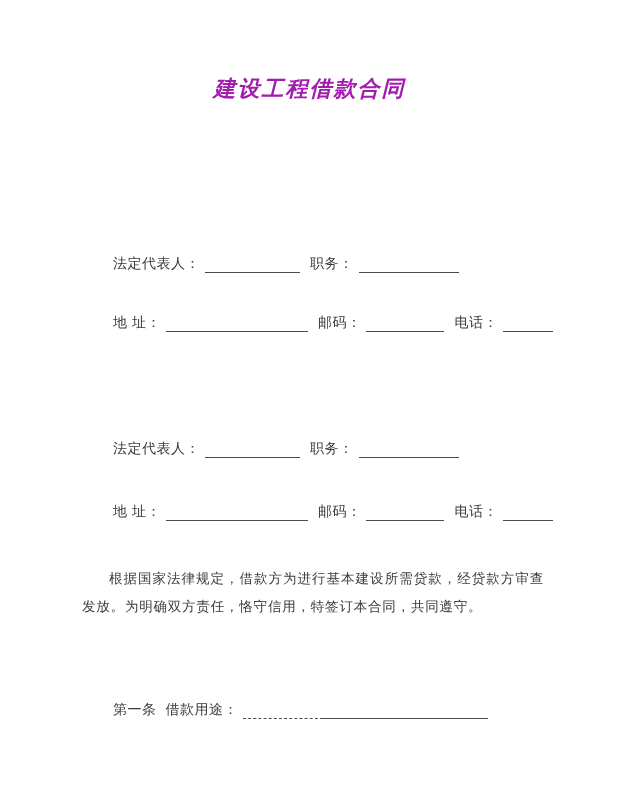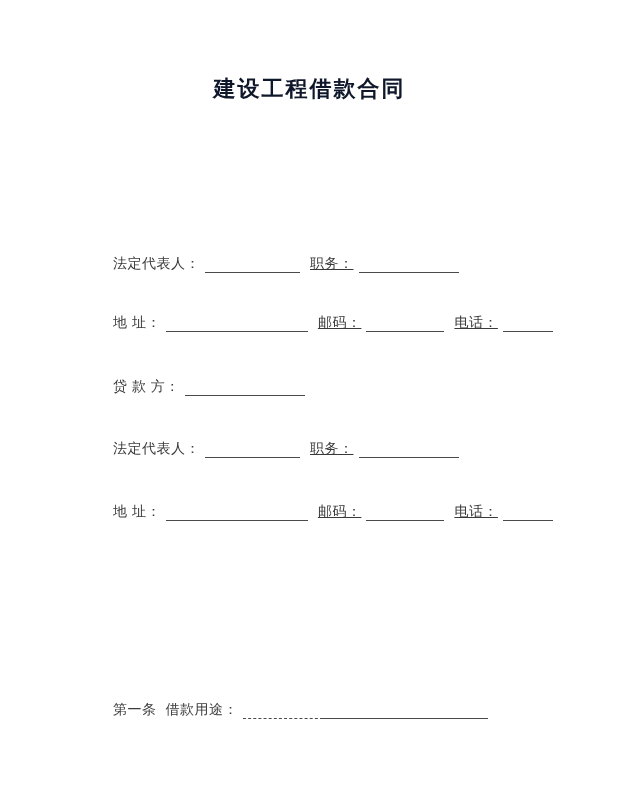--- a/index.html
+++ b/index.html
@@ -15,21 +15,22 @@
     color: #363636;
     overflow: hidden;
   }
   .title {
     position: absolute;
     top: 74px; left: 0; right: 0;
     text-align: center;
     font-size: 22px;
     font-weight: bold;
     letter-spacing: 2px;
-    color: #0f172a;
+    color: #a21caf;
+    font-style: italic;
   }
   .row {
     position: absolute;
     left: 113px;
     font-size: 14px;
     letter-spacing: 0.5px;
     white-space: nowrap;
     color: #3a3a3a;
   }
   .r1 { top: 189px; }
@@ -49,21 +50,21 @@
   .blank.dashed { border-bottom-style: dashed; margin-right: 0; }
   .blank.cont { margin-left: 0; }
   .w120 { width: 120px; }
   .w95  { width: 95px;  }
   .w100 { width: 100px; }
   .w142 { width: 142px; }
   .w78  { width: 78px;  }
   .w50  { width: 50px;  }
   .w80  { width: 80px;  }
   .w165 { width: 165px; }
-  .gap  { margin-left: 10px; text-decoration: underline; }
+  .gap  { margin-left: 10px; }
   .prefix { margin-right: 9px; }
   .preamble {
     position: absolute;
     left: 82px; top: 565px;
     width: 462px;
     font-size: 13.5px;
     line-height: 28px;
     letter-spacing: 0.8px;
     text-align: justify;
     text-indent: 2em;
@@ -79,30 +80,28 @@
 
 
   <div class="row r2">
     <span>法定代表人：</span><span class="blank w95"></span><span class="gap">职务：</span><span class="blank w100"></span>
   </div>
 
   <div class="row r3">
     <span>地 址：</span><span class="blank w142"></span><span class="gap">邮码：</span><span class="blank w78"></span><span class="gap">电话：</span><span class="blank w50"></span>
   </div>
 
-  <div class="row r4">
-    <span>贷 款 方：</span><span class="blank w120"></span>
-  </div>
 
   <div class="row r5">
     <span>法定代表人：</span><span class="blank w95"></span><span class="gap">职务：</span><span class="blank w100"></span>
   </div>
 
   <div class="row r6">
     <span>地 址：</span><span class="blank w142"></span><span class="gap">邮码：</span><span class="blank w78"></span><span class="gap">电话：</span><span class="blank w50"></span>
   </div>
 
+  <p class="preamble">根据国家法律规定，借款方为进行基本建设所需贷款，经贷款方审查发放。为明确双方责任，恪守信用，特签订本合同，共同遵守。</p>
 
   <div class="row r7">
     <span class="prefix">第一条</span><span>借款用途：</span><span class="blank dashed w80"></span><span class="blank cont w165"></span>
   </div>
 
 </div>
 
 </body></html>

